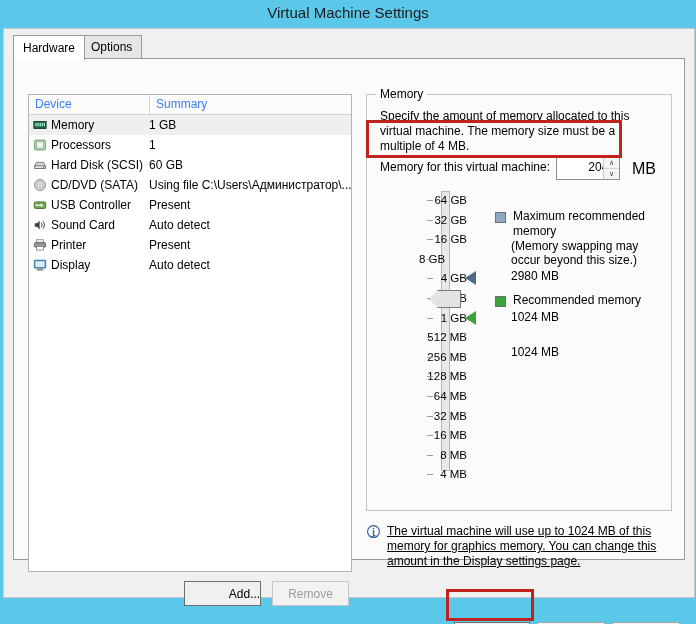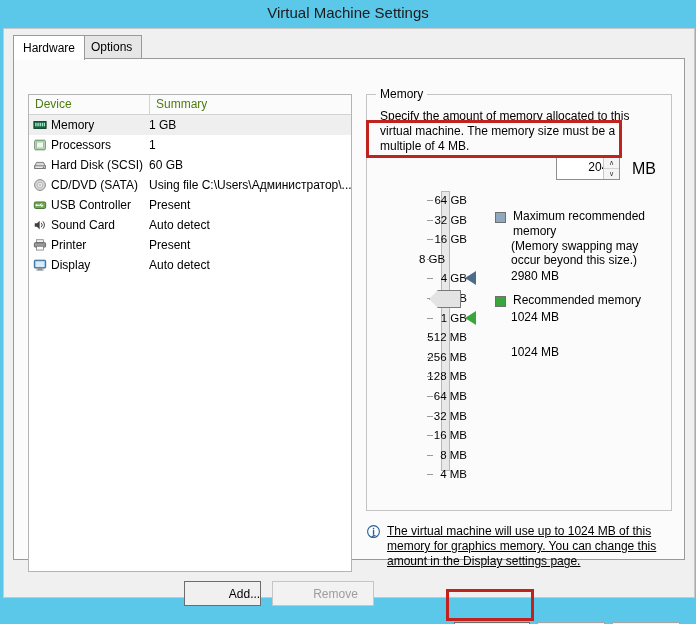--- a/index.html
+++ b/index.html
@@ -54,21 +54,21 @@
   #devlist{
     position:absolute;left:14px;top:35px;width:322px;height:476px;
     background:#ffffff;border:1px solid #b4b4b4;
     overflow:hidden;
   }
   #dev-header{
     height:19px;display:flex;border-bottom:1px solid #d2d2d2;
     background:#fbfbfb;
   }
   .dev-h{
-    line-height:19px;font-size:12px;padding-left:6px;color:#4d7c0f;
+    line-height:19px;font-size:12px;padding-left:6px;color:#3b82f6;
   }
   #dev-h-device{width:114px;border-right:1px solid #d2d2d2;}
   #dev-h-summary{flex:1;}
   .dev-row{
     height:20px;display:flex;align-items:center;cursor:pointer;
   }
   .dev-row.selected{background:#efefef;}
   .dev-name{
     width:114px;display:flex;align-items:center;
     padding-left:4px;font-size:12px;box-sizing:border-box;
@@ -159,21 +159,21 @@
   #note-icon{width:15px;height:15px;flex:none;margin-right:6px;margin-top:1px;}
   #note-text{font-size:12px;line-height:15px;}
 
   
   .btn{
     border:1px solid #a6a6a6;background:#f0f0f0;font-size:12px;
     display:flex;align-items:center;justify-content:center;cursor:pointer;
     color:#000;font-family:"Liberation Sans",sans-serif;
   }
   .btn.disabled{color:#9d9d9d;border-color:#c6c6c6;background:#f2f2f2;
-                cursor:default;padding-left:25px;}
+                cursor:default;}
   #btn-add{position:absolute;left:180px;top:552px;width:75px;height:23px;
            border-color:#6d6d6d;gap:40px;}
   #btn-remove{position:absolute;left:268px;top:552px;width:75px;height:23px;}
   #shield{width:14px;height:14px;margin-right:4px;}
   #btn-ok{position:absolute;left:450px;top:593px;width:74px;height:22px;
           border-color:#6d6d6d;}
   #btn-cancel{position:absolute;left:533px;top:593px;width:66px;height:22px;}
   #btn-help{position:absolute;left:608px;top:593px;width:66px;height:22px;}
 </style>
 </head>
@@ -293,20 +293,21 @@
             <div class="dev-sum">Auto detect</div>
           </div>
         </div>
     </div>
 
     <div id="memgroup">
       <div id="memgroup-legend">Memory</div>
       <div id="mem-desc">Specify the amount of memory allocated to this virtual machine. The memory size must be a multiple of 4 MB.</div>
 
       <div id="mem-field-row">
+        <div id="mem-field-label">Memory for this virtual machine:</div>
         <div id="mem-spin">
           <div id="mem-value">2048</div>
           <div id="mem-spin-btns">
             <div id="spin-up" class="spin-b">∧</div>
             <div id="spin-down" class="spin-b">∨</div>
           </div>
         </div>
         <div id="mem-unit">MB</div>
       </div>
 

